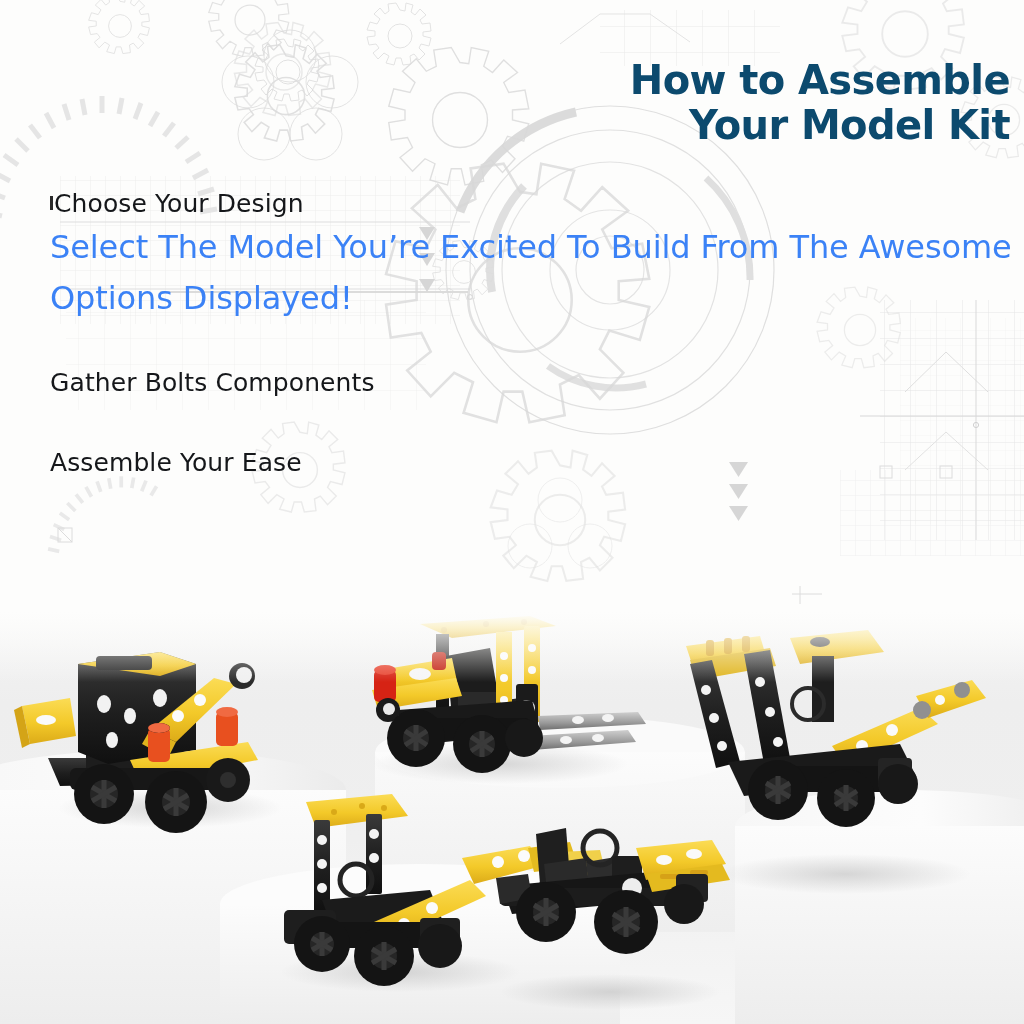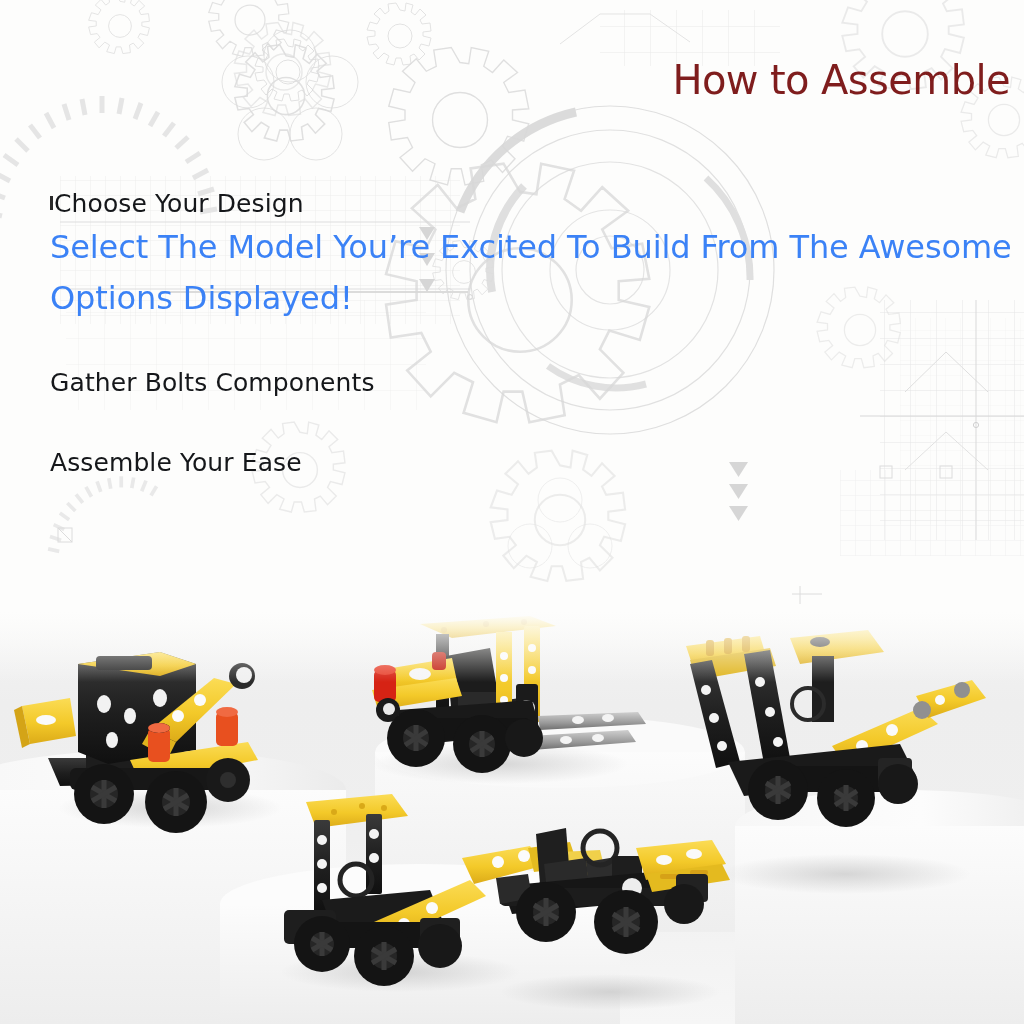--- a/index.html
+++ b/index.html
@@ -12,25 +12,25 @@
   .root{position:absolute;inset:0;overflow:hidden;background:#fdfdfc;}
 
   
   .bg-layer{position:absolute;inset:0;pointer-events:none;}
   .bg-svg{position:absolute;top:0;left:0;width:1024px;height:1024px;}
 
   
   .heading{
     position:absolute;top:58px;right:14px;width:470px;
     text-align:right;
-    font-weight:normal;
+    font-weight:bold;
     font-size:40px;
     line-height:1.13;
     letter-spacing:-0.6px;
-    color:#7f1d1d;
+    color:#0c4a6e;
     font-family:"DejaVu Sans","Liberation Sans",sans-serif;
   }
   .heading .l1{display:block;}
   .heading .l2{display:block;}
 
   
   .steps{position:absolute;top:186px;left:30px;width:992px;margin-left:20px;}
   .step{margin-bottom:22px;}
   .step-title{
     font-size:25px;
@@ -267,20 +267,21 @@
         <rect x="880" y="466" width="12" height="12"></rect>
         <rect x="940" y="466" width="12" height="12"></rect>
         <line x1="792" y1="594" x2="822" y2="594"></line>
         <line x1="800" y1="586" x2="800" y2="604"></line>
       </g>
     </svg>
   </div>
 
   <div class="heading">
     <span class="l1">How to Assemble</span>
+    <span class="l2">Your Model Kit</span>
   </div>
 
   <div class="steps">
 
     <div class="step" id="step-0">
       <div class="step-title"><span class="lead-mark"></span><span>Choose Your Design</span></div>
       <div class="step-body">Select The Model You’re Excited To Build From The Awesome Options Displayed!</div>
     </div>
 
     <div class="step" id="step-1">

